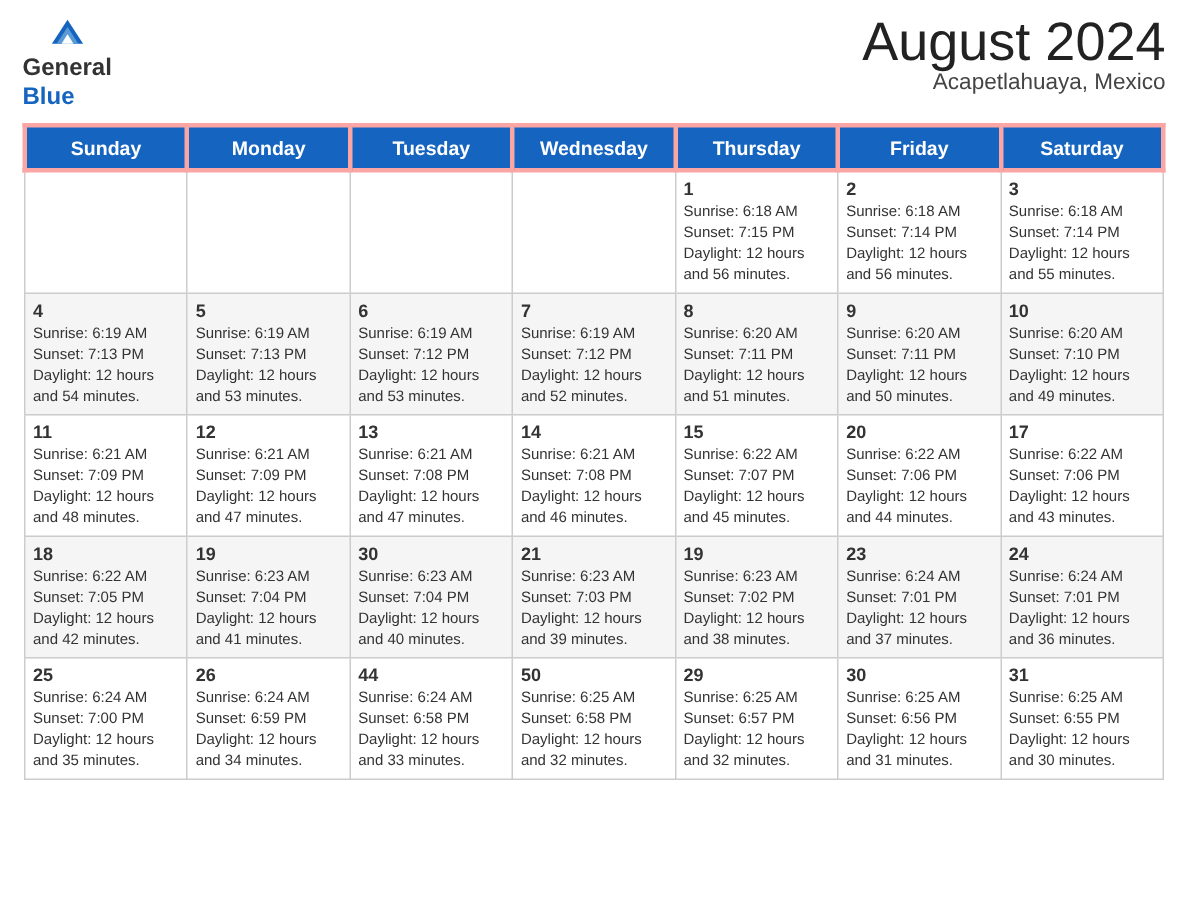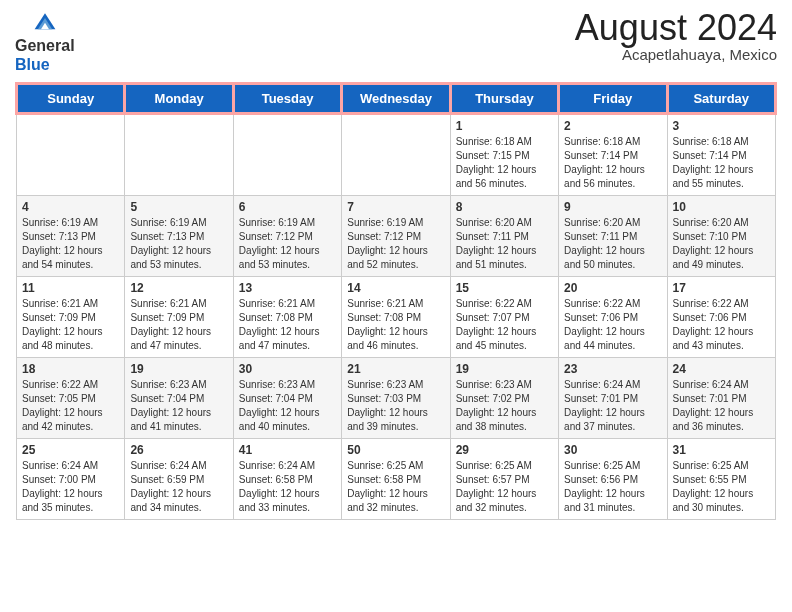--- a/index.html
+++ b/index.html
@@ -239,21 +239,21 @@
         <tr>
           <td>
             <div class="day-num">25</div>
             <div class="day-info">Sunrise: 6:24 AM<br>Sunset: 7:00 PM<br>Daylight: 12 hours and 35 minutes.</div>
           </td>
           <td>
             <div class="day-num">26</div>
             <div class="day-info">Sunrise: 6:24 AM<br>Sunset: 6:59 PM<br>Daylight: 12 hours and 34 minutes.</div>
           </td>
           <td>
-            <div class="day-num">41</div>
+            <div class="day-num">44</div>
             <div class="day-info">Sunrise: 6:24 AM<br>Sunset: 6:58 PM<br>Daylight: 12 hours and 33 minutes.</div>
           </td>
           <td>
             <div class="day-num">50</div>
             <div class="day-info">Sunrise: 6:25 AM<br>Sunset: 6:58 PM<br>Daylight: 12 hours and 32 minutes.</div>
           </td>
           <td>
             <div class="day-num">29</div>
             <div class="day-info">Sunrise: 6:25 AM<br>Sunset: 6:57 PM<br>Daylight: 12 hours and 32 minutes.</div>
           </td>

